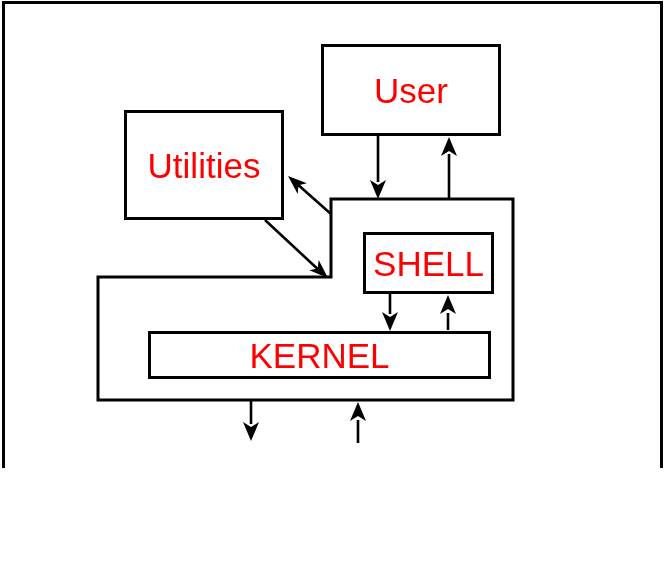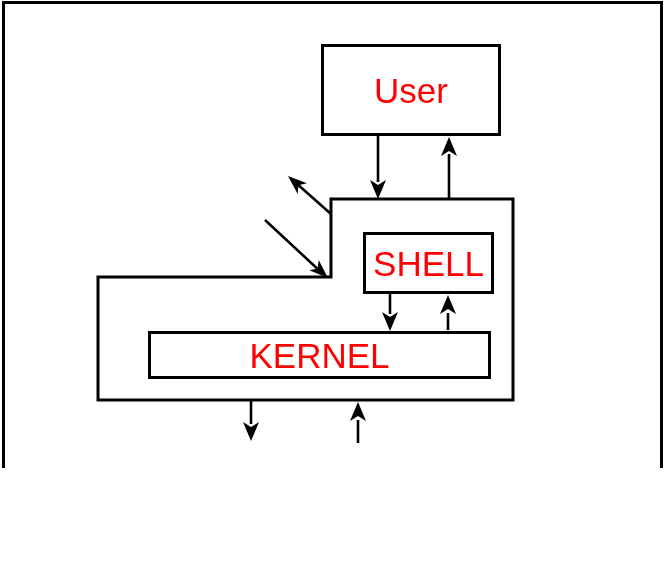--- a/index.html
+++ b/index.html
@@ -67,20 +67,23 @@
 <body>
 
 <div class="canvas">
 
   <div class="outer-border"></div>
 
   <div class="node box-user">
     <span class="label">User</span>
   </div>
 
+  <div class="node box-utilities">
+    <span class="label">Utilities</span>
+  </div>
 
   <div class="node box-kernel">
     <span class="label">KERNEL</span>
   </div>
 
   <div class="node box-shell">
     <span class="label">SHELL</span>
   </div>
 
 

